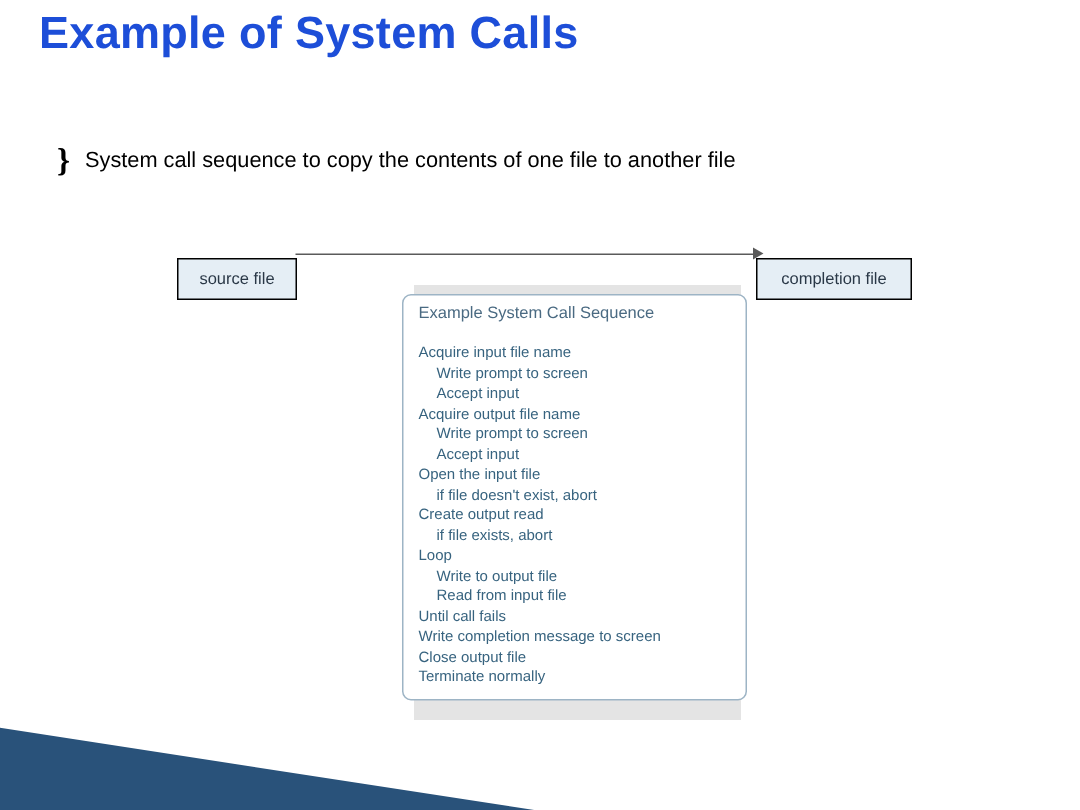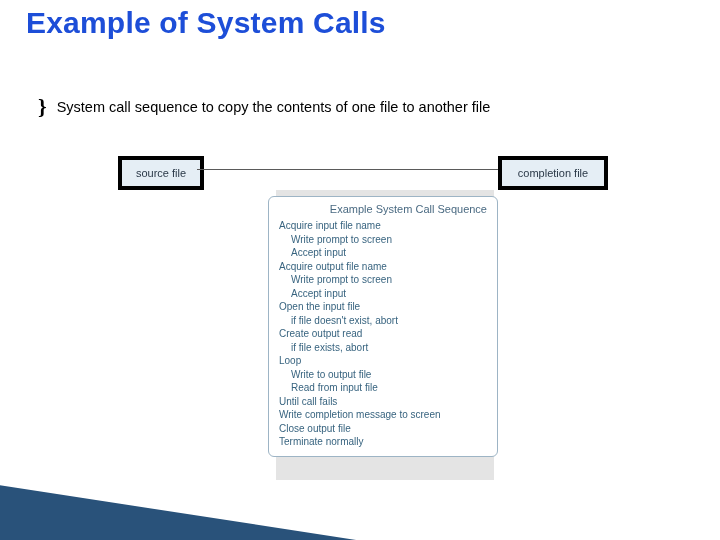--- a/index.html
+++ b/index.html
@@ -4,31 +4,31 @@
 <style>
   html,body{margin:0;padding:0;width:720px;height:540px;background:#fff;font-family:Arial,Helvetica,sans-serif;overflow:hidden}
   .slide{position:relative;width:720px;height:540px}
   .title{position:absolute;left:26px;top:6px;font-family:"Trebuchet MS","Segoe UI",sans-serif;font-weight:700;font-size:30px;color:#1d4ed8;letter-spacing:.2px}
   .bullet-row{position:absolute;left:38px;top:96px;display:flex;align-items:center;gap:10px}
   .bullet-glyph{font-family:"Times New Roman",serif;font-size:22px;font-weight:700;color:#000;line-height:1}
   .bullet-text{font-size:14.5px;color:#000}
 
   .diagram{position:absolute;left:118px;top:156px;width:490px}
 
-  .file-box{position:absolute;top:0;height:26px;border:4px solid #000000;background:#e5eef5;font-size:11px;color:#2a3847;display:flex;align-items:center;justify-content:center;white-space:nowrap}
+  .file-box{position:absolute;top:16px;height:26px;border:1px solid #000000;background:#e5eef5;font-size:11px;color:#2a3847;display:flex;align-items:center;justify-content:center;white-space:nowrap}
   .file-src{left:0;width:78px}
   .file-dst{right:0;width:102px}
 
   .arrow-line{position:absolute;left:79px;top:13px;width:307px;height:1px;background:#5a5a5a}
   .arrow-head{position:absolute;left:384px;top:9px;width:0;height:0;border-top:4px solid transparent;border-bottom:4px solid transparent;border-left:7px solid #5a5a5a}
 
   .shadow-rect{position:absolute;left:158px;top:34px;width:218px;height:290px;background:#e4e4e4}
 
   .seq-box{position:absolute;left:150px;top:40px;width:230px;background:#fff;border:1px solid #9db4c5;border-radius:6px;padding:6px 10px 7px 10px;box-sizing:border-box}
-  .seq-title{color:#4a6a82;font-size:11px;text-align:right;margin-bottom:4px}
+  .seq-title{color:#4a6a82;font-size:11px;text-align:left;margin-bottom:14px}
   .seq-list{color:#37637f;font-size:10px;line-height:1.35}
   .ind1{padding-left:12px}
 
   .accent-tri{position:absolute;left:-20px;bottom:-40px;width:0;height:0;border-left:0 solid transparent;border-right:380px solid transparent;border-bottom:100px solid #29527a;transform:rotate(-6deg);transform-origin:bottom left}
 </style>
 </head>
 <body>
 
 <div class="slide">
 

